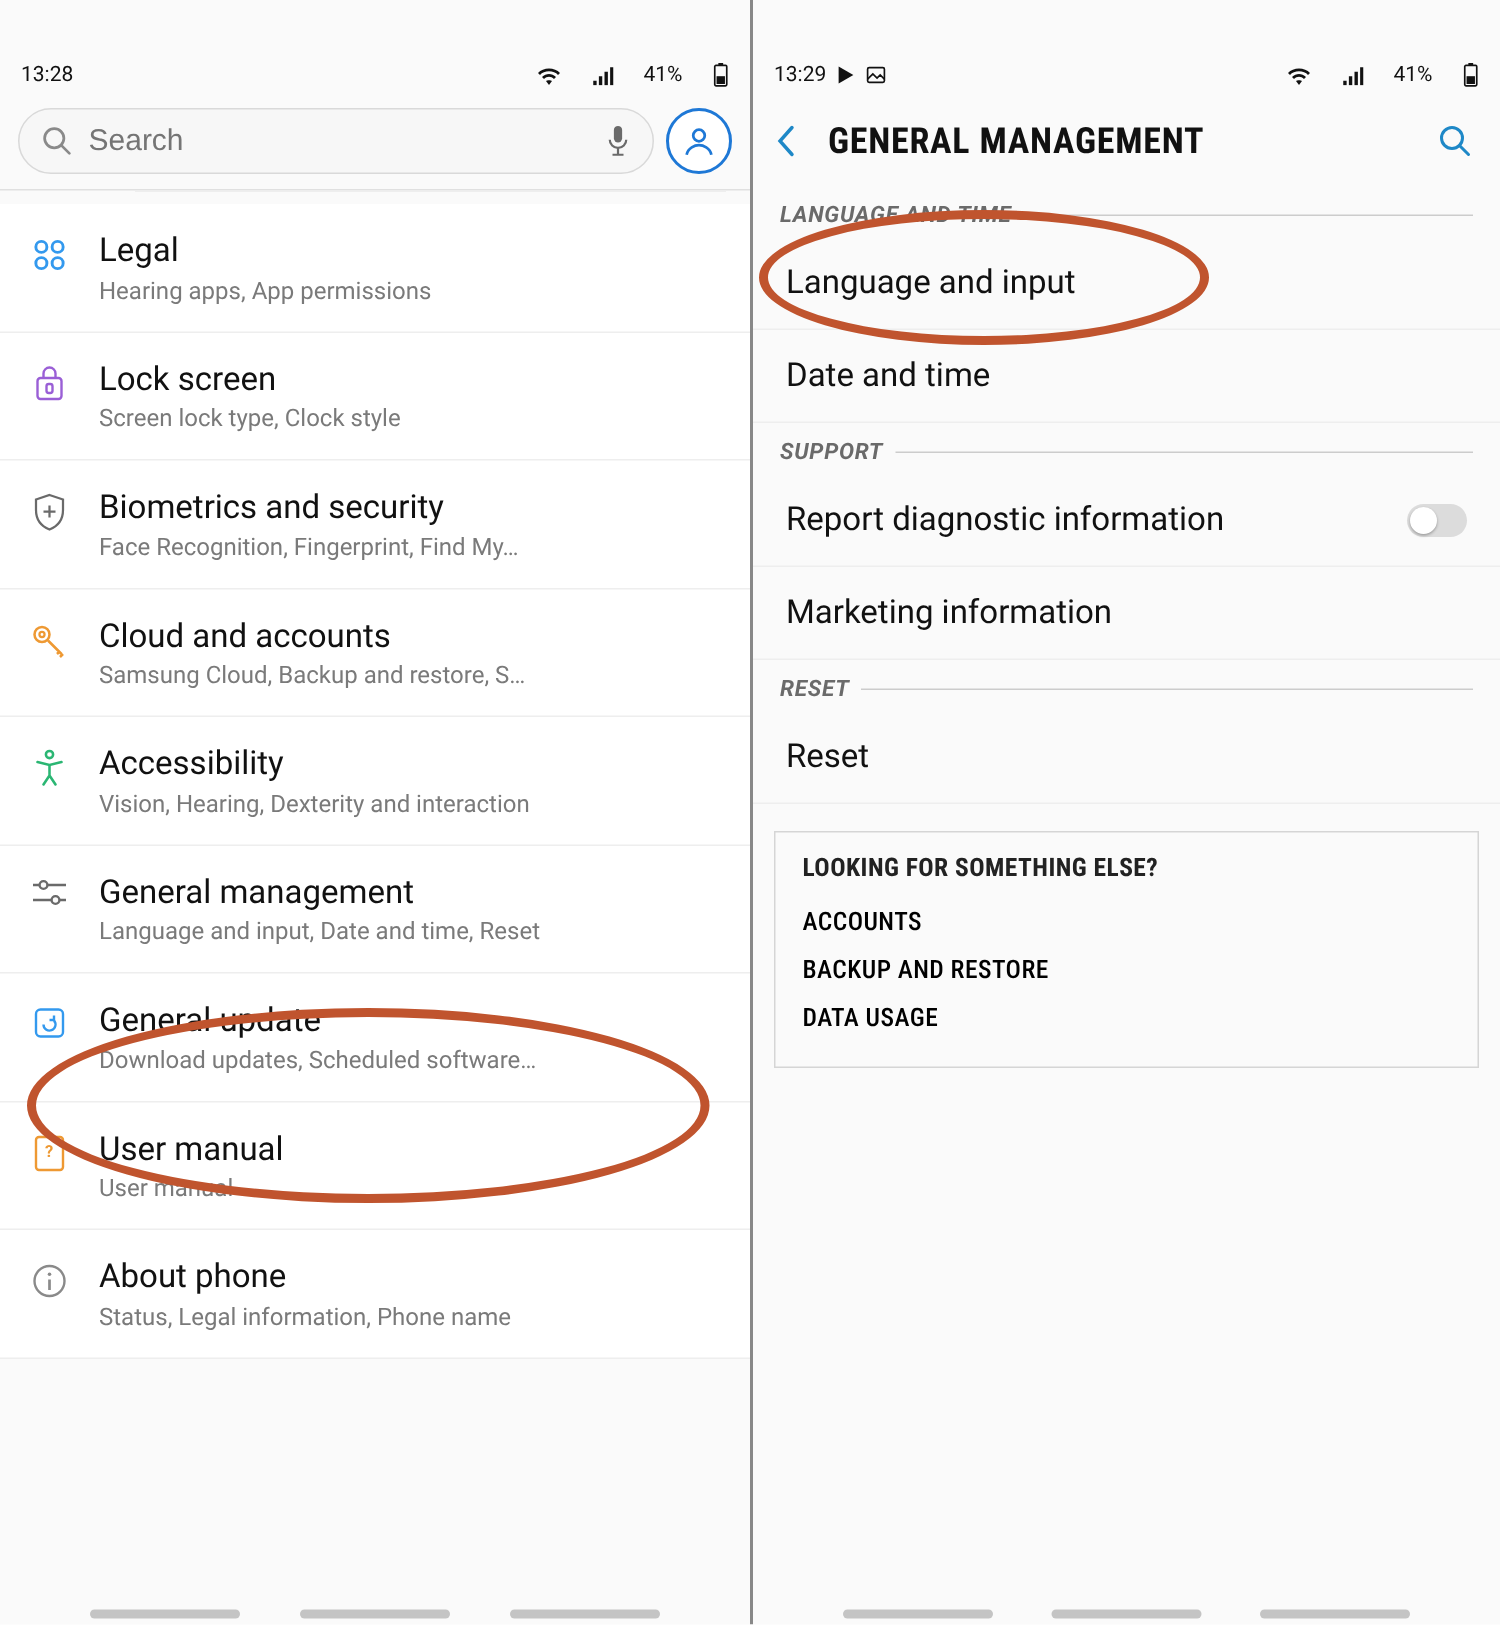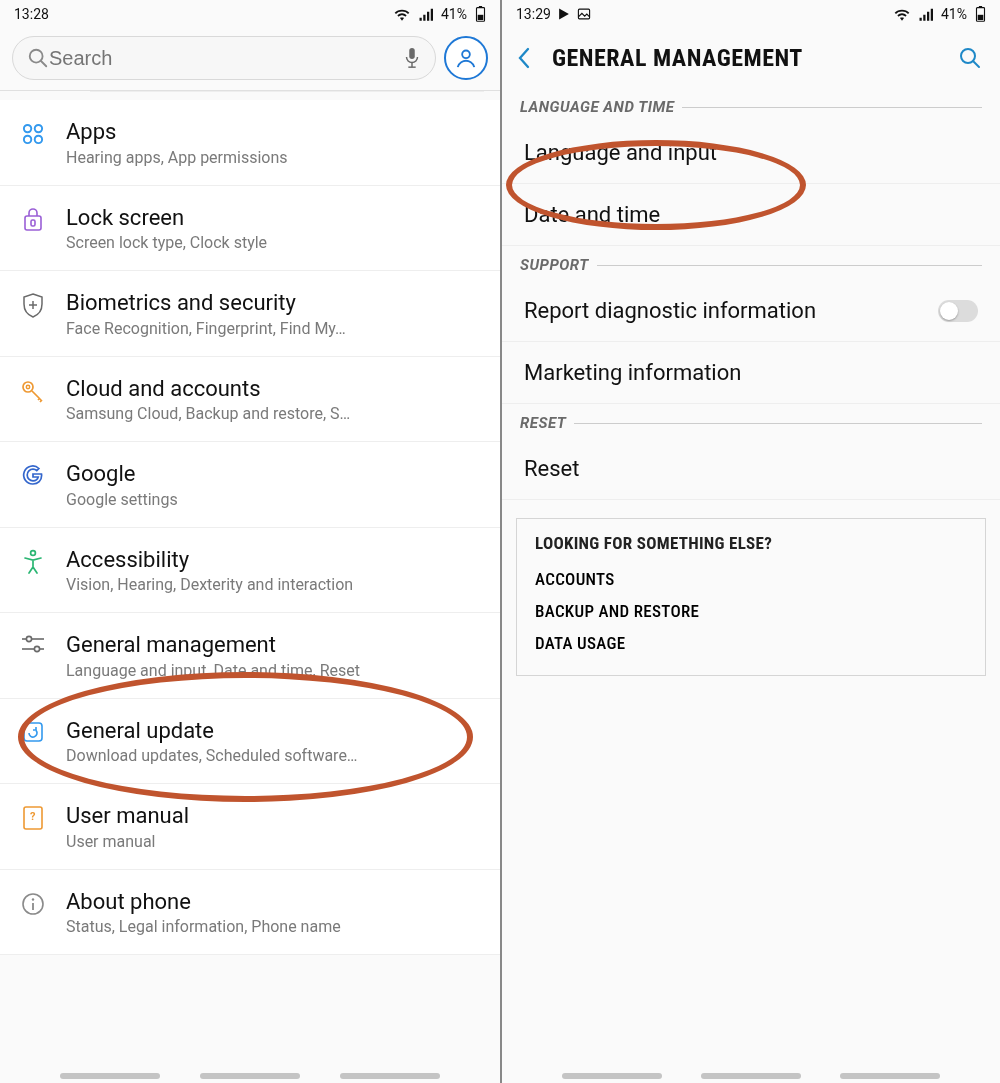--- a/index.html
+++ b/index.html
@@ -24,23 +24,24 @@
   
   .status-bar {
     height: 28px;
     display: flex;
     align-items: center;
     justify-content: space-between;
     padding: 0 14px;
     font-size: 14px;
     color: #111;
     background: #fafafa;
+    margin-top: 36px;
   }
   .status-bar .left { display:flex; align-items:center; gap:6px;}
-  .status-bar .right { display: flex; align-items: center; gap: 8px; justify-content: flex-end; }
+  .status-bar .right { display: flex; align-items: center; gap: 20px; justify-content: flex-end; }
   .status-bar svg { display:block; }
 
   
   .search-wrap {
     display: flex;
     align-items: center;
     padding: 8px 12px 10px;
     gap: 8px;
     background:#fafafa;
     border-bottom:1px solid #e0e0e0;
@@ -49,20 +50,21 @@
     flex: 1;
     display: flex;
     align-items: center;
     height: 44px;
     border: 1px solid #d9d9d9;
     border-radius: 22px;
     padding: 0 14px;
     background: #f7f7f7;
     color: #8a8a8a;
     font-size: 20px;
+    gap: 10px;
   }
   .search-box input {
     flex:1; border:none; background:transparent; outline:none;
     font-size:20px; color:#8a8a8a;
   }
   .mic-icon { color:#8a8a8a; }
   .avatar-btn {
     width: 44px; height: 44px;
     border: 2px solid #1e78d6;
     border-radius: 50%;
@@ -286,21 +288,21 @@
     <div class="row">
       <span class="icon">
         <svg width="26" height="26" viewBox="0 0 24 24">
             <circle cx="7" cy="7" r="3.4" fill="none" stroke="#3399ee" stroke-width="1.8"></circle>
             <circle cx="17" cy="7" r="3.4" fill="none" stroke="#3399ee" stroke-width="1.8"></circle>
             <circle cx="7" cy="17" r="3.4" fill="none" stroke="#3399ee" stroke-width="1.8"></circle>
             <circle cx="17" cy="17" r="3.4" fill="none" stroke="#3399ee" stroke-width="1.8"></circle>
           </svg>
       </span>
       <span class="text">
-        <div class="title">Apps</div>
+        <div class="title">Legal</div>
         <div class="sub">Hearing apps, App permissions</div>
       </span>
     </div>
 
     <div class="row">
       <span class="icon">
         <svg width="24" height="26" viewBox="0 0 24 26">
             <rect x="4" y="9" width="16" height="14" rx="2" fill="none" stroke="#9a5fd6" stroke-width="1.6"></rect>
             <rect x="10" y="13" width="4" height="6" rx="1.5" fill="none" stroke="#9a5fd6" stroke-width="1.6"></rect>
             <path d="M8 9V6a4 4 0 018 0v3" fill="none" stroke="#9a5fd6" stroke-width="1.6"></path>
@@ -333,31 +335,20 @@
             <circle cx="8" cy="9" r="1.7" fill="none" stroke="#ee9933" stroke-width="1.5"></circle>
             <path d="M12 13l9 9M18 22l2-2M20 24l2-2" fill="none" stroke="#ee9933" stroke-width="1.7"></path>
           </svg>
       </span>
       <span class="text">
         <div class="title">Cloud and accounts</div>
         <div class="sub">Samsung Cloud, Backup and restore, S…</div>
       </span>
     </div>
 
-    <div class="row">
-      <span class="icon">
-        <svg width="24" height="24" viewBox="0 0 24 24">
-            <path d="M12 11v3h5.2c-.6 2.2-2.6 3.8-5.2 3.8A5.8 5.8 0 1112 6.2c1.5 0 2.8.5 3.8 1.4l2.1-2.1A9 9 0 1012 21c5 0 8.6-3.5 8.6-8.6 0-.5 0-1-.1-1.4H12z" fill="none" stroke="#3366cc" stroke-width="1.7"></path>
-          </svg>
-      </span>
-      <span class="text">
-        <div class="title">Google</div>
-        <div class="sub">Google settings</div>
-      </span>
-    </div>
 
     <div class="row">
       <span class="icon">
         <svg width="24" height="26" viewBox="0 0 24 26">
             <circle cx="12" cy="4" r="2.4" fill="none" stroke="#2bb673" stroke-width="1.7"></circle>
             <path d="M4 9l8 2 8-2M12 11v7M12 18l-4 6M12 18l4 6" fill="none" stroke="#2bb673" stroke-width="1.7" stroke-linecap="round"></path>
           </svg>
       </span>
       <span class="text">
         <div class="title">Accessibility</div>

